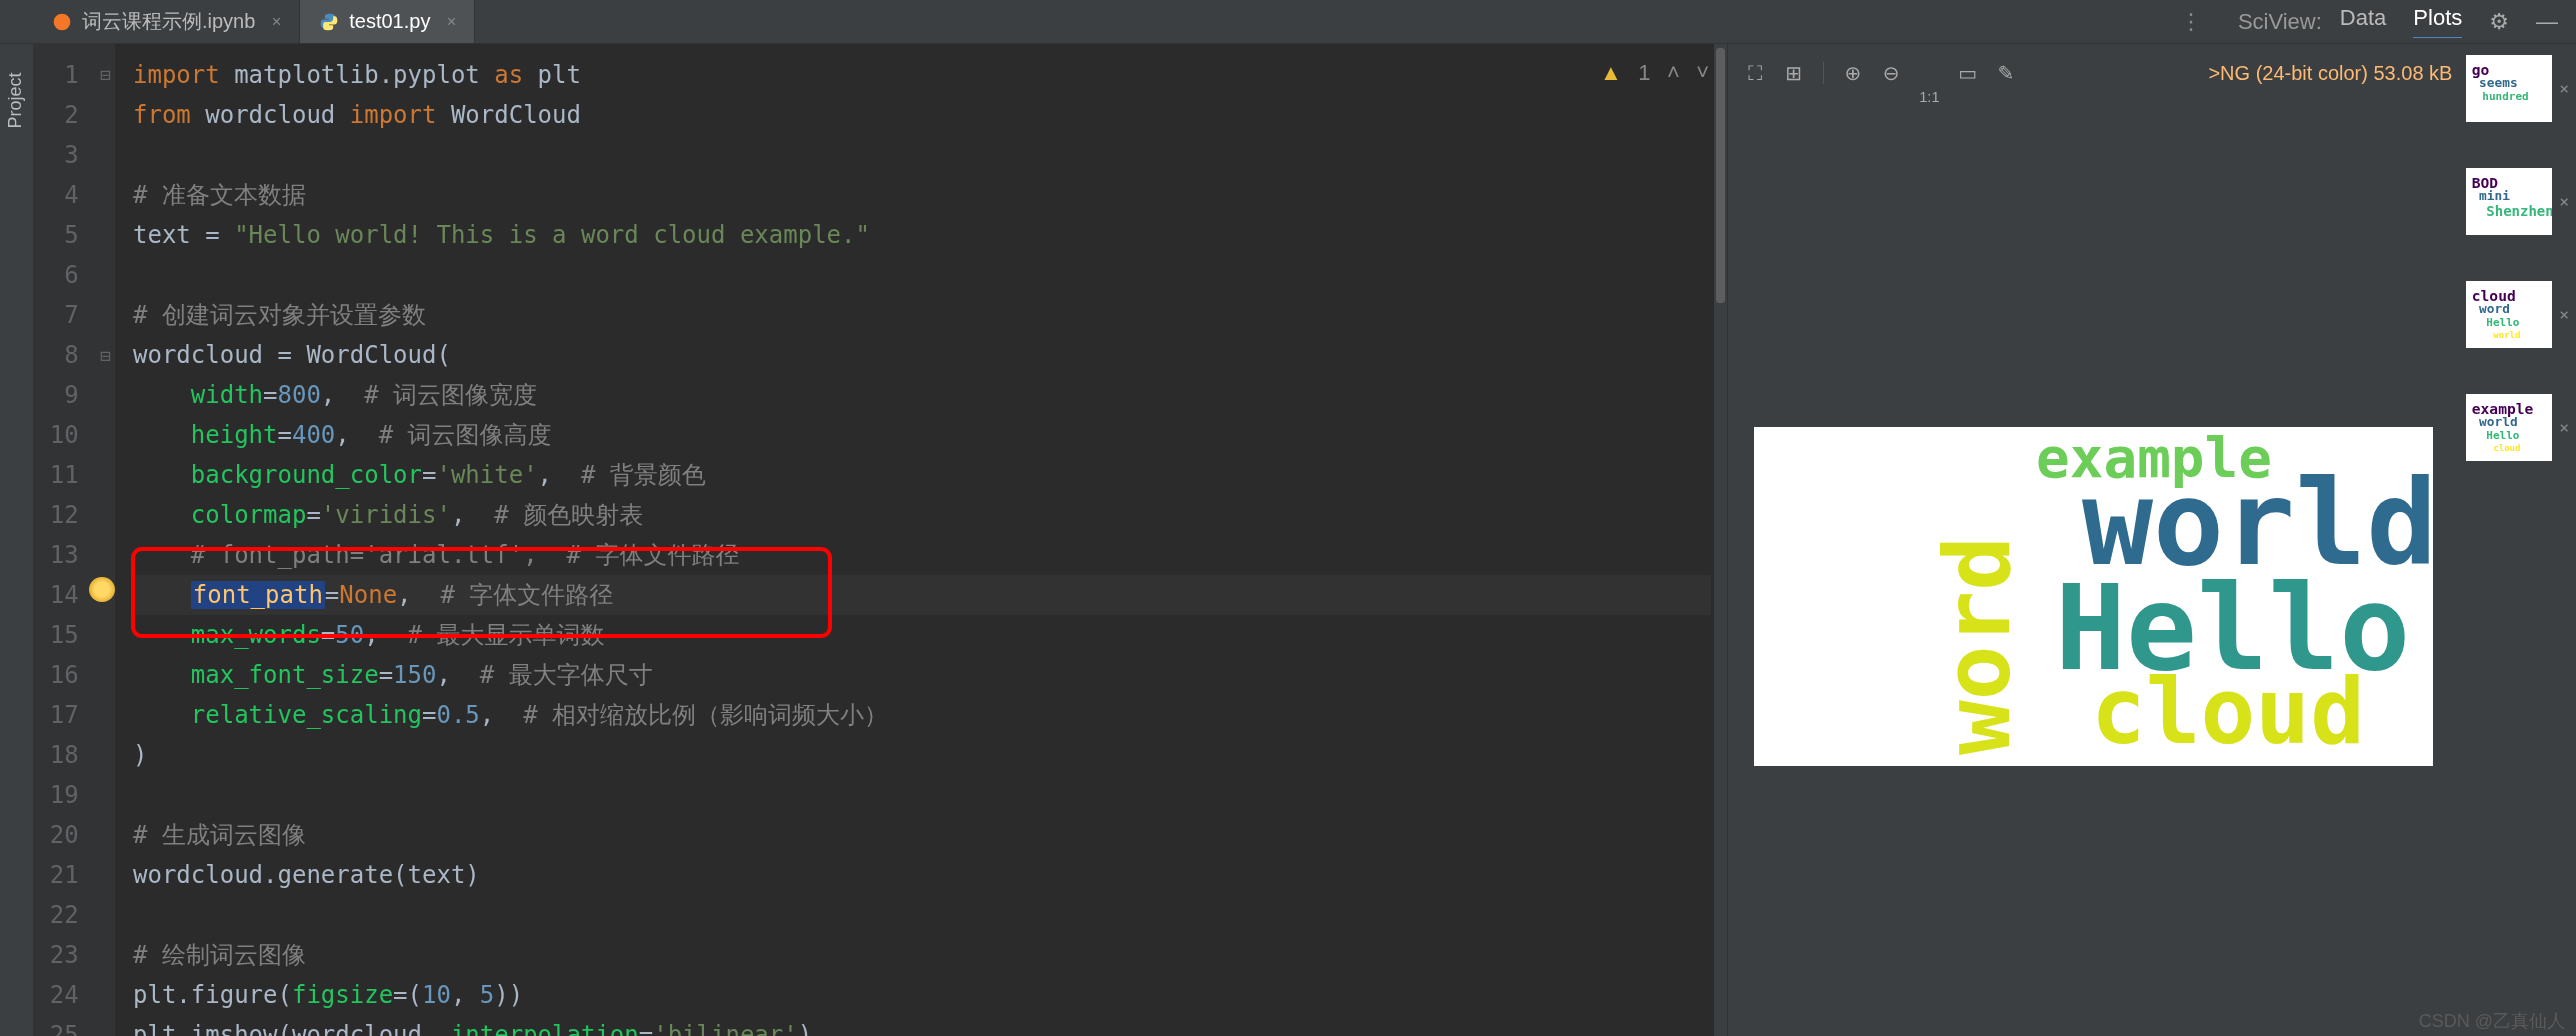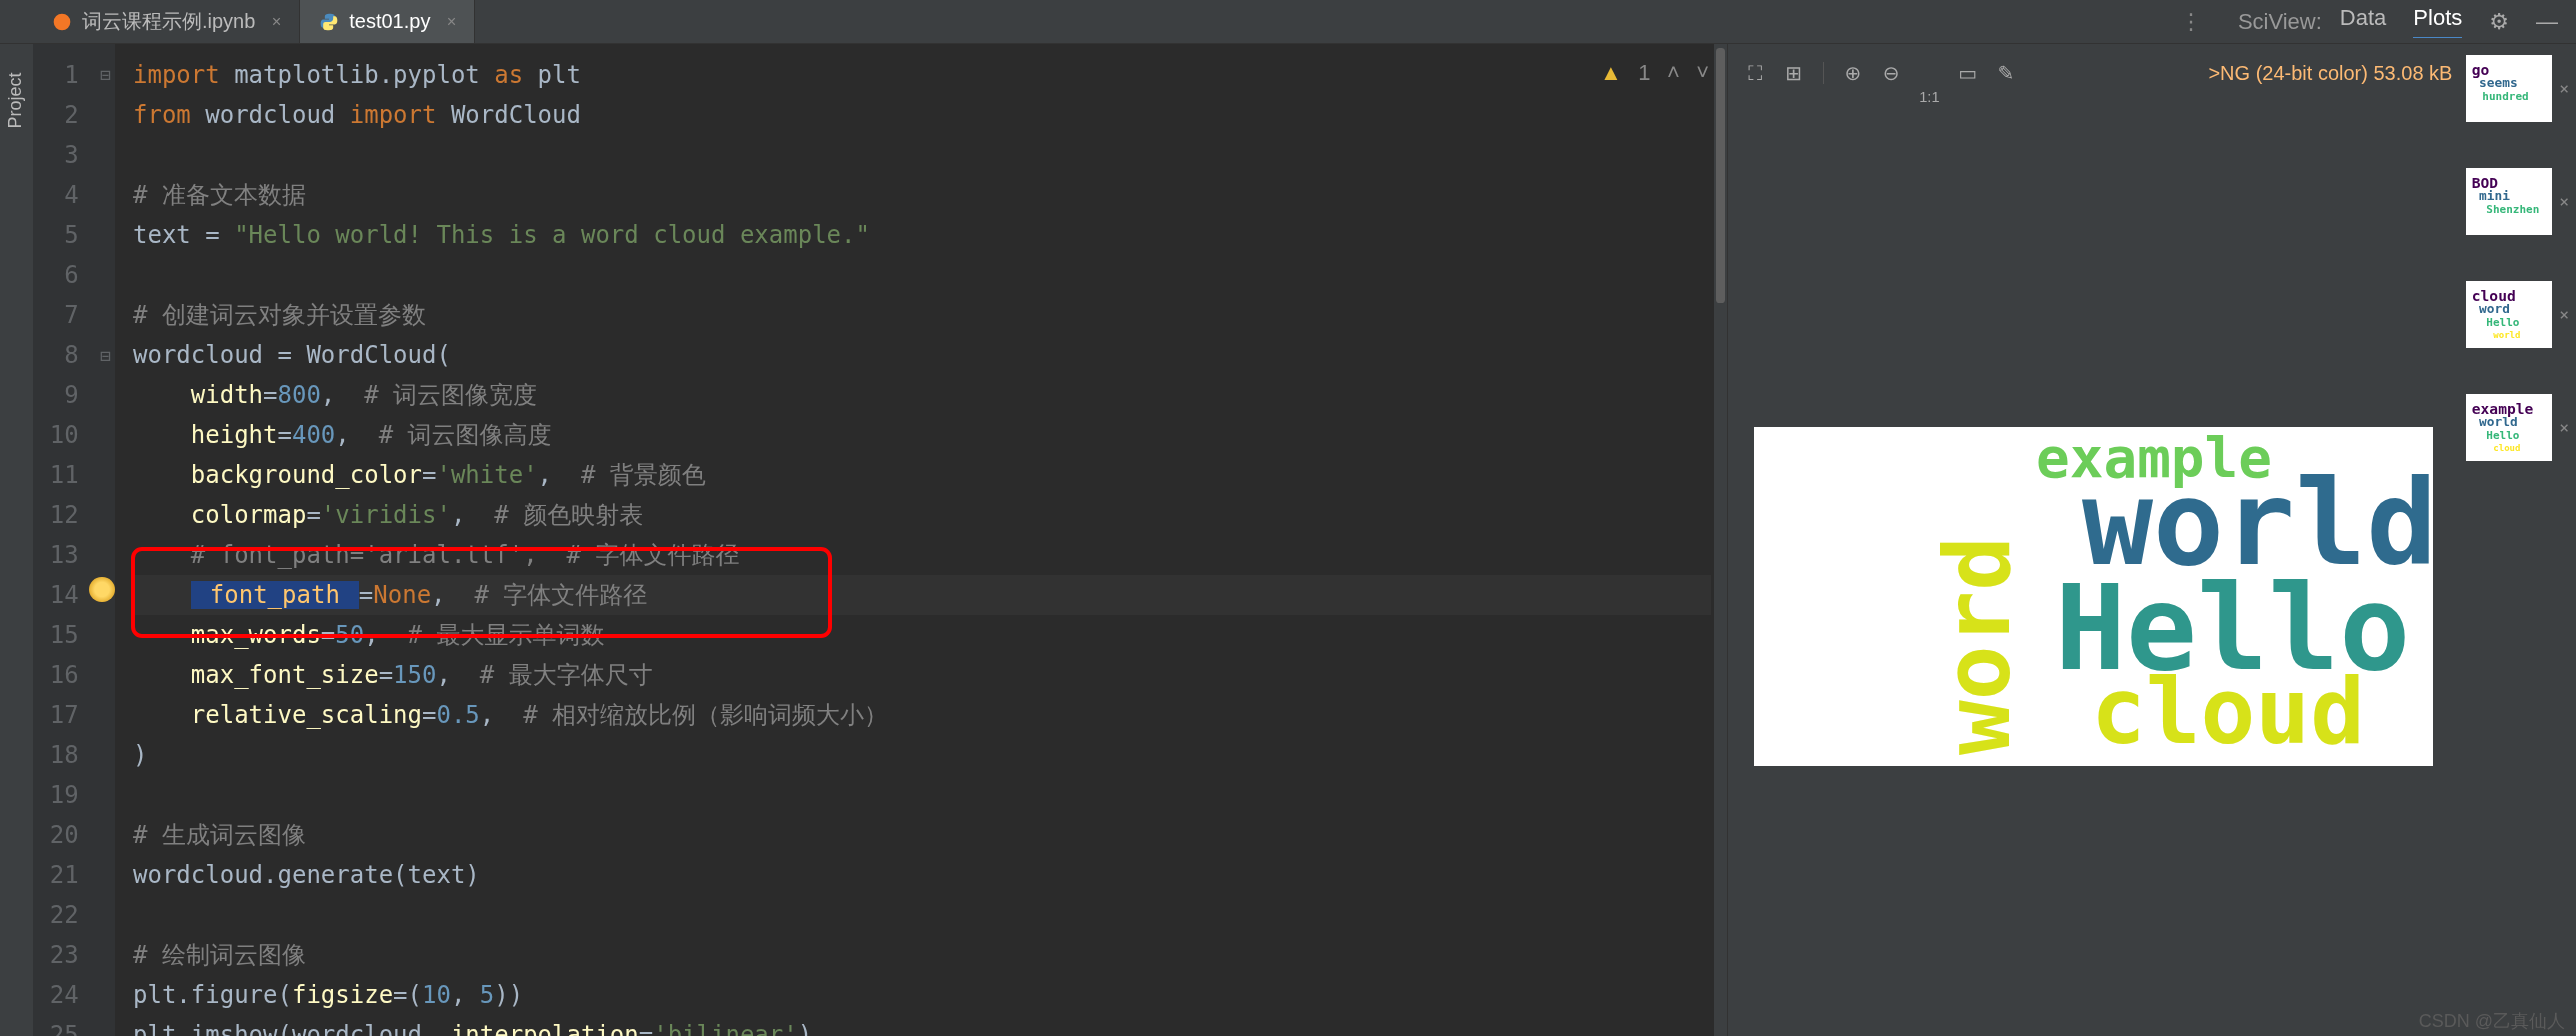--- a/index.html
+++ b/index.html
@@ -109,22 +109,22 @@
   font-size: 24px;
   line-height: 40px;
   padding-top: 11px;
   white-space: pre;
 }
 .c-kw { color: #cc7832; }
 .c-def { color: #a9b7c6; }
 .c-str { color: #6a8759; }
 .c-num { color: #6897bb; }
 .c-com { color: #808080; }
-.c-param { color: #fef9c3; }
-.c-high { background: #214283; color: #ffc66d; padding: 0 19px; }
+.c-param { color: #22c55e; }
+.c-high { background: #214283; color: #ffc66d; padding: 0 2px; }
 .code-line { height: 40px; position: relative; }
 .current-line { background: #323232; }
 .red-box {
   position: absolute;
   border: 4.6px solid #ff0000;
   border-radius: 11px;
   left: 98px;
   top: 503px;
   width: 701px;
   height: 91px;
@@ -361,21 +361,21 @@
             <span style="color: rgb(68, 1, 84); font-weight: 700; font-size: 14.6px; position: absolute; left: 5.5px; top: 5.5px;">go </span>
             <span style="color: rgb(49, 104, 142); font-weight: 700; font-size: 12.8px; position: absolute; left: 12.8px; top: 20px;">seems </span>
             <span style="color: rgb(53, 183, 121); font-weight: 700; font-size: 11px; position: absolute; left: 16px; top: 35px;">hundred </span>
           </div>
           <span class="thumb-close">×</span>
         </div>
         <div class="thumb-row">
           <div class="thumb">
             <span style="color: rgb(68, 1, 84); font-weight: 700; font-size: 14.6px; position: absolute; left: 5.5px; top: 5.5px;">BOD </span>
             <span style="color: rgb(49, 104, 142); font-weight: 700; font-size: 12.8px; position: absolute; left: 12.8px; top: 20px;">mini </span>
-            <span style="color: rgb(53, 183, 121); font-weight: 700; font-size: 11px; position: absolute; left: 20px; top: 35px;">Shenzhen </span>
+            <span style="color: rgb(53, 183, 121); font-weight: 700; font-size: 14px; position: absolute; left: 20px; top: 35px;">Shenzhen </span>
           </div>
           <span class="thumb-close">×</span>
         </div>
         <div class="thumb-row">
           <div class="thumb">
             <span style="color: rgb(68, 1, 84); font-weight: 700; font-size: 14.6px; position: absolute; left: 5.5px; top: 5.5px;">cloud </span>
             <span style="color: rgb(49, 104, 142); font-weight: 700; font-size: 12.8px; position: absolute; left: 12.8px; top: 20px;">word </span>
             <span style="color: rgb(53, 183, 121); font-weight: 700; font-size: 11px; position: absolute; left: 20px; top: 35px;">Hello </span>
             <span style="color: rgb(253, 231, 37); font-weight: 700; font-size: 9px; position: absolute; left: 27px; top: 49px;">world </span>
           </div>

